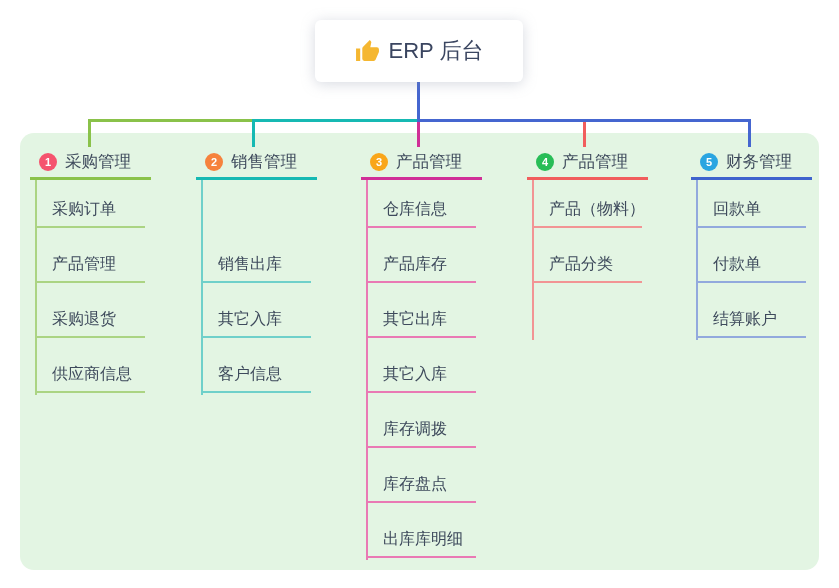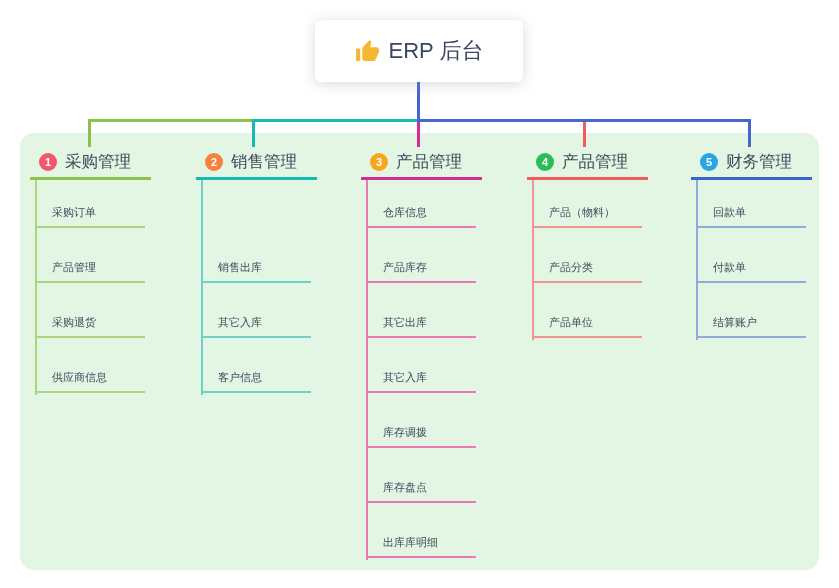--- a/index.html
+++ b/index.html
@@ -43,21 +43,21 @@
   .tl1{border-bottom-color:#8ac24a;} .tl2{border-bottom-color:#16b9b3;}
   .tl3{border-bottom-color:#d02f97;} .tl4{border-bottom-color:#f15d5d;}
   .tl5{border-bottom-color:#3f63cd;}
   .bg1{background:#f5546e;} .bg2{background:#f6823d;} .bg3{background:#f9a61a;}
   .bg4{background:#28bd57;} .bg5{background:#2aa5e1;}
   .spine{position:absolute;top:180px;width:2px;}
   .sp1{background:#abd483;} .sp2{background:#6fd0ca;} .sp3{background:#e979b4;}
   .sp4{background:#f29494;} .sp5{background:#92a9dd;}
   .child{
     position:absolute;width:93px;height:21px;padding:0 0 6px 17px;
-    display:flex;align-items:flex-end;font-size:11px;white-space:nowrap;
+    display:flex;align-items:flex-end;font-size:16px;white-space:nowrap;
     border-bottom:2px solid #000;cursor:default;
   }
   .cl1{border-bottom-color:#abd483;} .cl2{border-bottom-color:#6fd0ca;}
   .cl3{border-bottom-color:#e979b4;} .cl4{border-bottom-color:#f29494;}
   .cl5{border-bottom-color:#92a9dd;text-align:center;}
 </style>
 </head>
 <body>
 
 <div class="stage">
@@ -117,21 +117,20 @@
   <div class="child cl3" style="left:366px;top:419px">库存调拨</div>
   <div class="child cl3" style="left:366px;top:529px">出库库明细</div>
 
   <div class="btitle tl4" style="left:527px">
     <span class="badge bg4">4</span>
     <span>产品管理</span>
   </div>
   <div class="spine sp4" style="left:532px;height:160px"></div>
   <div class="child cl4" style="left:532px;top:199px">产品（物料）</div>
   <div class="child cl4" style="left:532px;top:254px">产品分类</div>
-  <div class="child cl4" style="left:532px;top:309px">产品单位</div>
 
   <div class="btitle tl5" style="left:691px">
     <span class="badge bg5">5</span>
     <span>财务管理</span>
   </div>
   <div class="spine sp5" style="left:696px;height:160px"></div>
   <div class="child cl5" style="left:696px;top:199px">回款单</div>
   <div class="child cl5" style="left:696px;top:254px">付款单</div>
   <div class="child cl5" style="left:696px;top:309px">结算账户</div>
 

